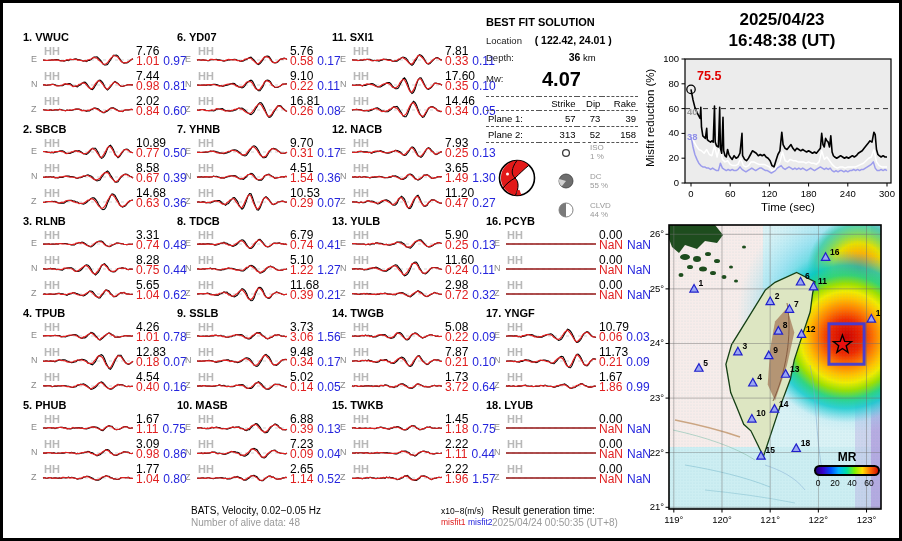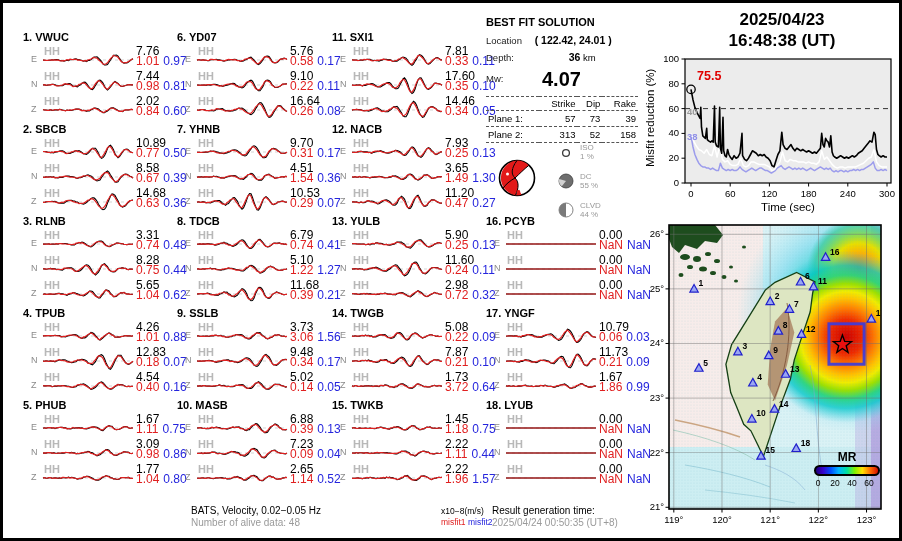--- a/index.html
+++ b/index.html
@@ -23,21 +23,21 @@
   .sol-row{margin-bottom:5px;}
   .sol-row .lbl{display:inline-block;min-width:46px;color:#222;}
   .sol-row .val-b{font-weight:bold;font-size:10.5px;}
   .mw-val{font-weight:bold;font-size:20px;vertical-align:middle;margin-left:10px;}
   .sol table{border-collapse:collapse;width:152px;margin-top:3px;font-size:9.5px;}
   .sol th{font-weight:normal;text-align:right;padding:1px 2px;border-top:1px dashed #555;border-bottom:1px dashed #555;}
   .sol td{text-align:right;padding:2px 2px;border-bottom:1px dashed #555;}
   .sol th:first-child,.sol td:first-child{text-align:left;}
   .mech{position:relative;height:78px;margin-top:4px;}
   .bball{position:absolute;left:8px;top:8px;}
-  .mcomp{position:absolute;left:72px;display:flex;align-items:center;gap:6px;}
+  .mcomp{position:absolute;left:72px;display:flex;align-items:center;gap:16px;}
   .mcomp .txt{font-size:8px;color:#999;line-height:9px;}
   
   .rp-title{position:absolute;left:660px;top:6px;width:238px;text-align:center;
             font-size:17px;font-weight:bold;line-height:21px;color:#000;}
   #misfit-chart{position:absolute;left:640px;top:46px;}
   #map{position:absolute;left:642px;top:212px;}
   
   .foot{position:absolute;font-size:10px;line-height:12px;color:#000;}
   .foot .sub{color:#9a9a9a;}
   .scalebar{position:absolute;left:344px;top:505px;width:92px;text-align:center;}
@@ -183,21 +183,21 @@
         <div class="wave-row">
           <div class="ch-label">E</div>
           <div class="hh-label">HH</div>
           <svg class="trace" width="96" height="26">
             <line x1="2" y1="14" x2="92" y2="14" stroke="#c8c8c8" stroke-width="0.8" stroke-dasharray="3,3"></line>
             <path d="M2.0,13.97L3.5,13.60L5.0,13.81L6.5,13.74L8.0,13.71L9.5,13.84L11.0,13.79L12.5,13.76L14.0,13.29L15.5,13.49L17.0,13.48L18.5,13.62L20.0,14.58L21.5,14.52L23.0,14.60L24.5,14.82L26.0,14.28L27.5,13.83L29.0,13.47L30.5,13.29L32.0,12.72L33.5,12.44L35.0,12.86L36.5,13.55L38.0,14.89L39.5,15.80L41.0,16.45L42.5,15.75L44.0,15.91L45.5,14.78L47.0,13.10L48.5,11.84L50.0,10.42L51.5,10.71L53.0,11.71L54.5,13.65L56.0,15.04L57.5,17.32L59.0,18.08L60.5,16.94L62.0,15.88L63.5,14.46L65.0,13.00L66.5,11.69L68.0,10.84L69.5,11.50L71.0,12.72L72.5,13.32L74.0,15.13L75.5,15.31L77.0,14.94L78.5,15.28L80.0,14.64L81.5,14.51L83.0,13.97L84.5,13.56L86.0,13.88L87.5,13.88L89.0,13.82L90.5,14.17L92.0,13.82" fill="none" stroke="#000" stroke-width="1.1"></path>
             <path d="M2.0,13.99L3.5,13.60L5.0,13.79L6.5,13.68L8.0,13.61L9.5,13.72L11.0,13.69L12.5,13.74L14.0,13.39L15.5,13.73L17.0,13.82L18.5,13.97L20.0,14.83L21.5,14.58L23.0,14.40L24.5,14.38L26.0,13.71L27.5,13.27L29.0,13.08L30.5,13.21L32.0,13.00L33.5,13.02L35.0,13.63L36.5,14.30L38.0,15.41L39.5,15.91L41.0,16.06L42.5,14.91L44.0,14.83L45.5,13.74L47.0,12.41L48.5,11.73L50.0,10.95L51.5,11.75L53.0,12.96L54.5,14.74L56.0,15.67L57.5,17.34L59.0,17.54L60.5,16.04L62.0,14.92L63.5,13.73L65.0,12.67L66.5,11.77L68.0,11.23L69.5,12.01L71.0,13.18L72.5,13.60L74.0,15.19L75.5,15.21L77.0,14.75L78.5,15.09L80.0,14.51L81.5,14.46L83.0,13.99L84.5,13.63L86.0,13.94L87.5,13.93L89.0,13.84L90.5,14.17L92.0,13.80" fill="none" stroke="#e02020" stroke-width="1.2"></path>
           </svg>
           <div class="vals">
             <div class="amp">4.26</div>
-            <div class=""><span class="m1">1.01</span><span class="m2">0.88</span></div>
+            <div class=""><span class="m1">1.01</span><span class="m2">0.78</span></div>
           </div>
         </div>
         <div class="wave-row">
           <div class="ch-label">N</div>
           <div class="hh-label">HH</div>
           <svg class="trace" width="96" height="26">
             <line x1="2" y1="14" x2="92" y2="14" stroke="#c8c8c8" stroke-width="0.8" stroke-dasharray="3,3"></line>
             <path d="M2.0,14.11L3.5,14.29L5.0,13.74L6.5,14.01L8.0,14.38L9.5,13.93L11.0,14.37L12.5,14.23L14.0,14.86L15.5,14.09L17.0,13.49L18.5,12.84L20.0,13.29L21.5,12.82L23.0,12.87L24.5,12.95L26.0,14.08L27.5,14.58L29.0,15.15L30.5,15.64L32.0,15.56L33.5,14.95L35.0,14.67L36.5,13.30L38.0,13.21L39.5,12.65L41.0,12.32L42.5,12.58L44.0,12.92L45.5,13.85L47.0,15.83L48.5,16.44L50.0,17.16L51.5,17.81L53.0,16.30L54.5,14.65L56.0,11.62L57.5,9.22L59.0,8.17L60.5,7.73L62.0,8.85L63.5,11.75L65.0,15.81L66.5,18.64L68.0,21.51L69.5,22.39L71.0,20.22L72.5,17.29L74.0,13.79L75.5,11.07L77.0,8.39L78.5,8.28L80.0,8.30L81.5,10.88L83.0,13.11L84.5,15.51L86.0,16.76L87.5,17.36L89.0,16.81L90.5,15.62L92.0,14.39" fill="none" stroke="#000" stroke-width="1.1"></path>
             <path d="M2.0,14.16L3.5,14.38L5.0,13.88L6.5,14.16L8.0,14.50L9.5,13.95L11.0,14.21L12.5,13.87L14.0,14.33L15.5,13.49L17.0,13.00L18.5,12.63L20.0,13.48L21.5,13.42L23.0,13.78L24.5,13.95L26.0,14.91L27.5,15.05L29.0,15.16L30.5,15.21L32.0,14.81L33.5,14.08L35.0,13.89L36.5,12.77L38.0,13.04L39.5,12.88L41.0,12.93L42.5,13.48L44.0,13.94L45.5,14.77L47.0,16.36L48.5,16.34L50.0,16.30L51.5,16.27L53.0,14.37L54.5,12.78L56.0,10.34L57.5,8.96L59.0,9.11L60.5,9.72L62.0,11.43L63.5,14.28L65.0,17.64L66.5,19.32L68.0,20.91L69.5,20.73L71.0,18.02L72.5,15.16L74.0,12.24L75.5,10.42L77.0,8.63L78.5,9.19L80.0,9.50L81.5,12.00L83.0,13.87L84.5,15.81L86.0,16.64L87.5,16.99L89.0,16.36L90.5,15.24L92.0,14.16" fill="none" stroke="#e02020" stroke-width="1.2"></path>
           </svg>
@@ -294,21 +294,21 @@
         </div>
         <div class="wave-row">
           <div class="ch-label">Z</div>
           <div class="hh-label">HH</div>
           <svg class="trace" width="96" height="26">
             <line x1="2" y1="14" x2="92" y2="14" stroke="#c8c8c8" stroke-width="0.8" stroke-dasharray="3,3"></line>
             <path d="M2.0,13.98L3.5,14.28L5.0,13.89L6.5,13.49L8.0,13.46L9.5,13.80L11.0,14.34L12.5,14.50L14.0,14.63L15.5,14.67L17.0,14.53L18.5,15.00L20.0,14.58L21.5,13.20L23.0,12.99L24.5,13.01L26.0,12.85L27.5,12.69L29.0,13.67L30.5,14.44L32.0,14.56L33.5,14.84L35.0,15.13L36.5,14.90L38.0,14.95L39.5,14.14L41.0,13.88L42.5,12.76L44.0,12.11L45.5,12.25L47.0,12.15L48.5,13.03L50.0,14.19L51.5,15.65L53.0,16.88L54.5,17.96L56.0,18.73L57.5,17.69L59.0,16.01L60.5,12.94L62.0,10.65L63.5,7.80L65.0,6.54L66.5,6.94L68.0,9.40L69.5,12.14L71.0,15.87L72.5,19.42L74.0,21.29L75.5,20.96L77.0,19.51L78.5,16.68L80.0,14.33L81.5,11.86L83.0,9.74L84.5,9.53L86.0,10.04L87.5,11.89L89.0,13.21L90.5,14.63L92.0,15.42" fill="none" stroke="#000" stroke-width="1.1"></path>
             <path d="M2.0,13.95L3.5,14.27L5.0,13.94L6.5,13.63L8.0,13.68L9.5,14.08L11.0,14.60L12.5,14.66L14.0,14.57L15.5,14.34L17.0,13.93L18.5,14.23L20.0,13.82L21.5,12.64L23.0,12.81L24.5,13.27L26.0,13.50L27.5,13.58L29.0,14.59L30.5,15.18L32.0,14.97L33.5,14.87L35.0,14.80L36.5,14.32L38.0,14.23L39.5,13.44L41.0,13.33L42.5,12.50L44.0,12.24L45.5,12.83L47.0,13.14L48.5,14.28L50.0,15.43L51.5,16.55L53.0,17.12L54.5,17.33L56.0,17.24L57.5,15.59L59.0,13.75L60.5,11.08L62.0,9.67L63.5,8.01L65.0,7.92L66.5,9.16L68.0,11.92L69.5,14.34L71.0,17.25L72.5,19.73L74.0,20.57L75.5,19.52L77.0,17.80L78.5,15.16L80.0,13.32L81.5,11.50L83.0,9.96L84.5,10.15L86.0,10.79L87.5,12.54L89.0,13.62L90.5,14.78L92.0,15.34" fill="none" stroke="#e02020" stroke-width="1.2"></path>
           </svg>
           <div class="vals">
-            <div class="amp">16.64</div>
+            <div class="amp">16.81</div>
             <div class=""><span class="m1">0.26</span><span class="m2">0.08</span></div>
           </div>
         </div>
       </div>
       <div class="station-block">
         <div class="station-title">7. YHNB</div>
         <div class="wave-row">
           <div class="ch-label">E</div>
           <div class="hh-label">HH</div>
           <svg class="trace" width="96" height="26">

